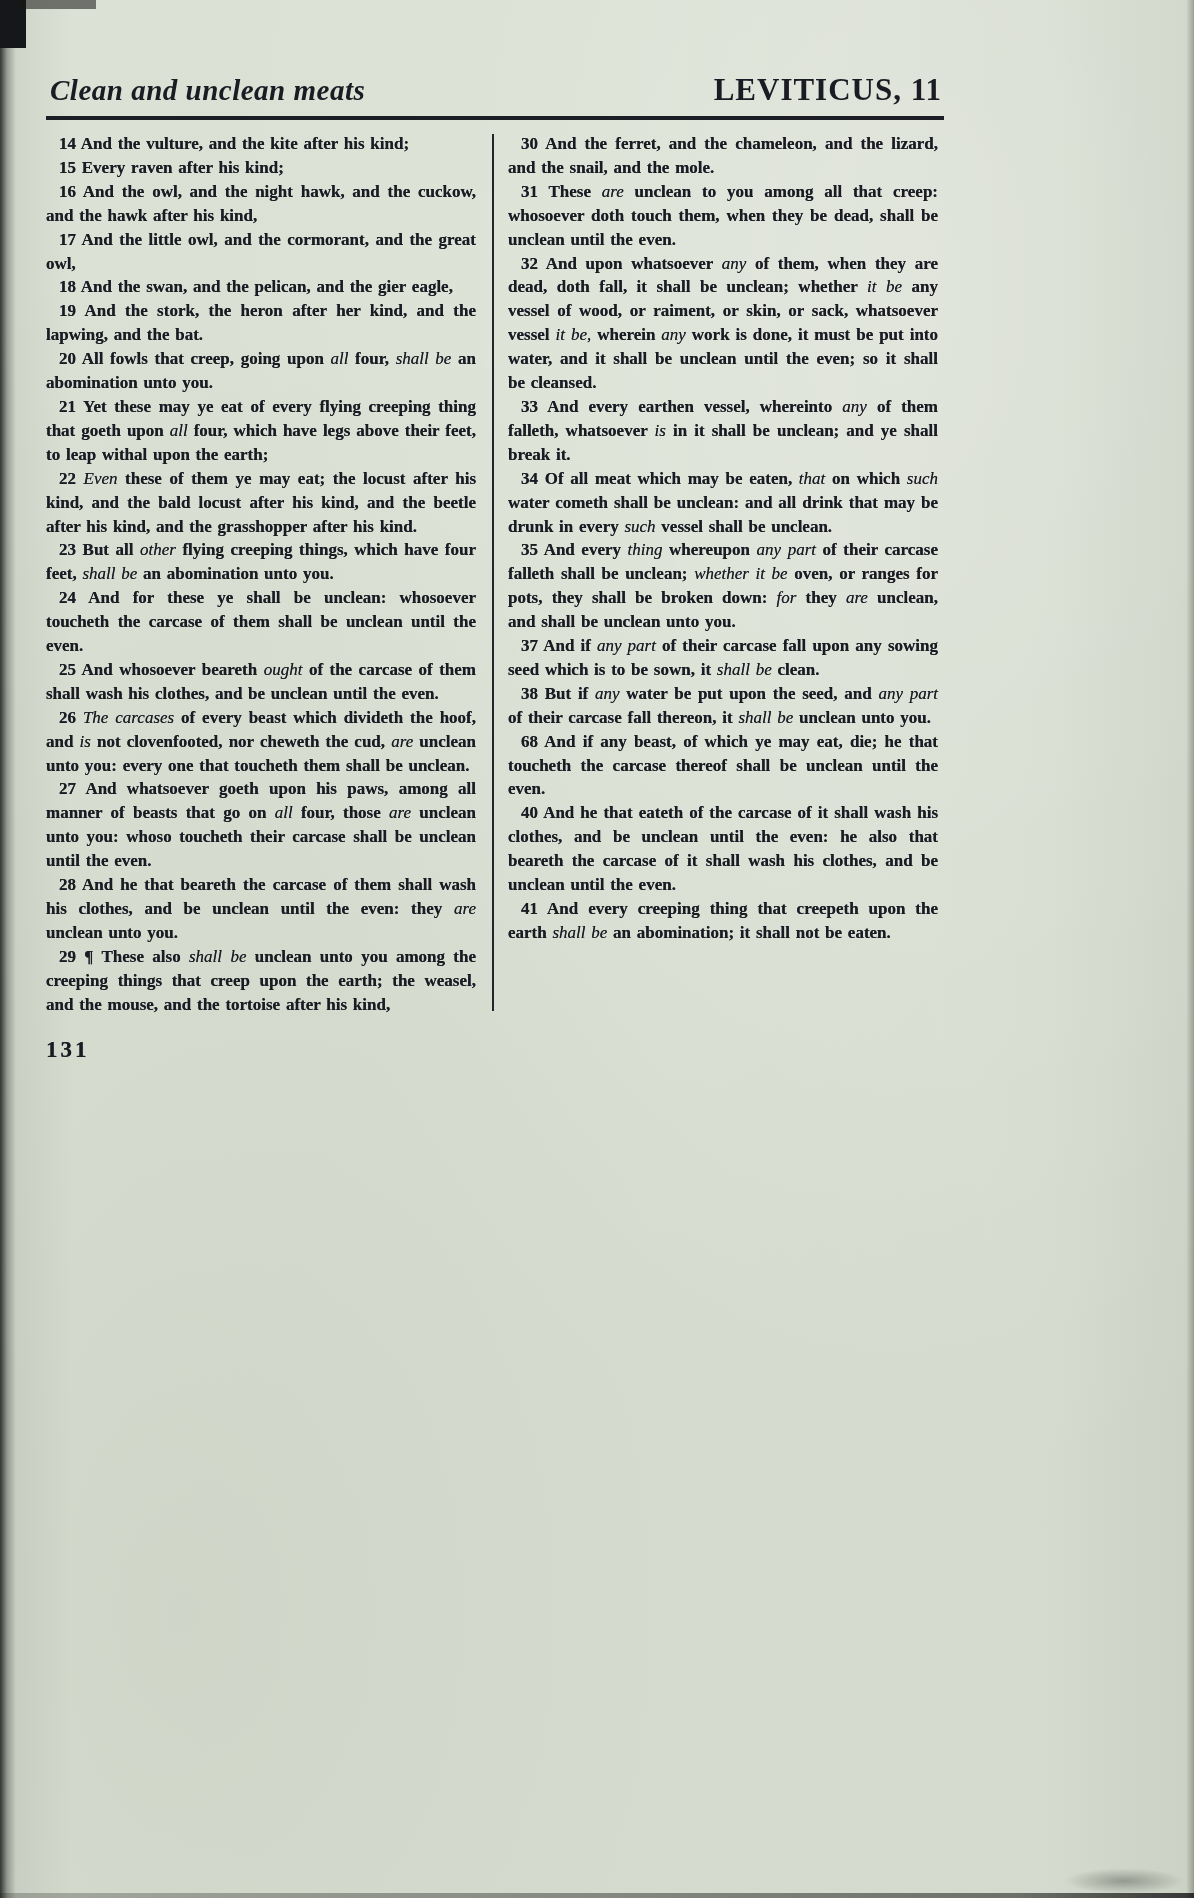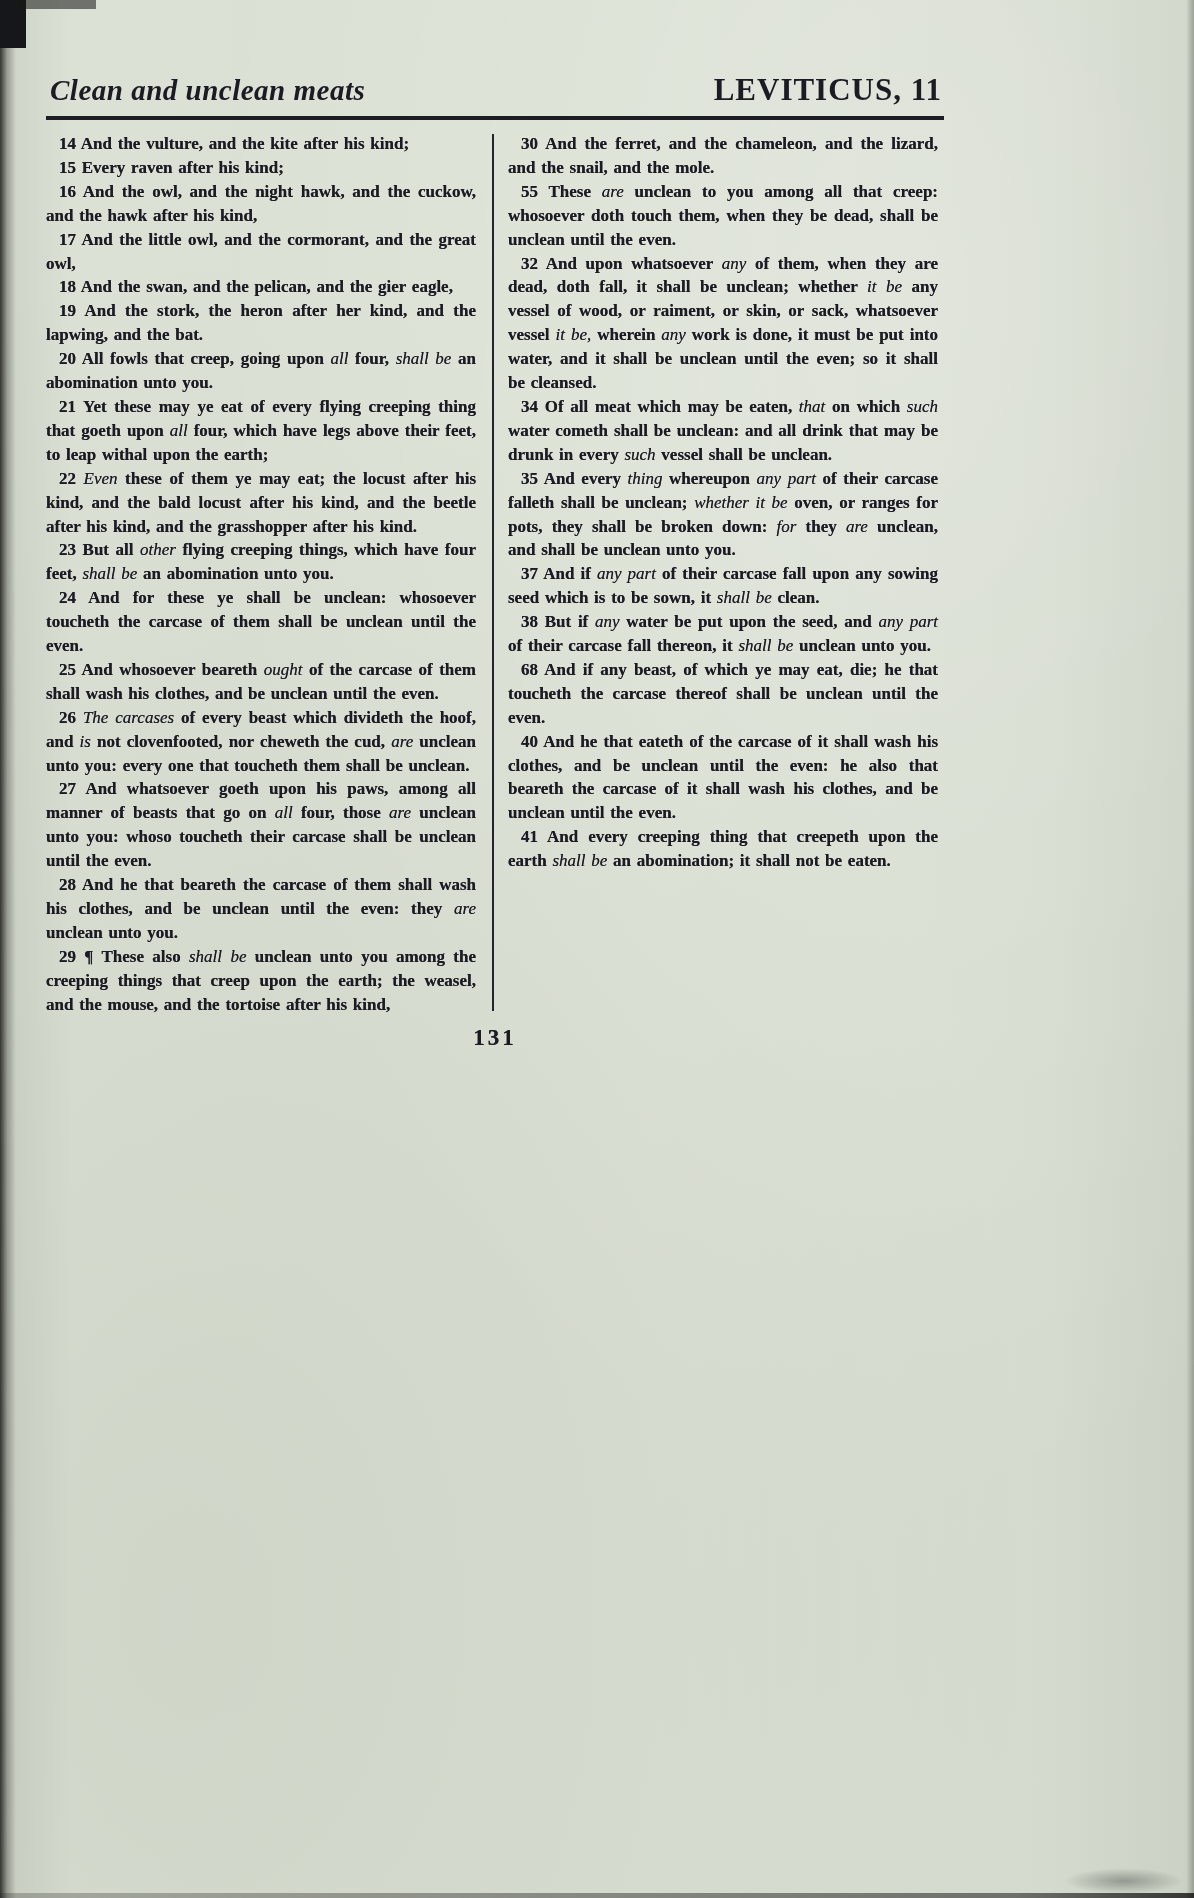--- a/index.html
+++ b/index.html
@@ -41,21 +41,21 @@
   .verse{
     margin:0;text-indent:13px;text-align:justify;
     font-size:17px;line-height:23.9px;font-weight:700;
     word-spacing:1.5px;
     text-shadow:0 0 0.5px rgba(20,20,35,0.75);
   }
   .verse em{font-style:italic;font-weight:400;}
   .vnum{font-weight:700;}
 
   .page-number{
-    width:898px;text-align:center;margin-top:8px;
+    width:898px;margin-top:20px;
     font-weight:700;font-size:23px;letter-spacing:3px;
     text-shadow:0 0 0.5px rgba(20,20,35,0.75);
   }
 </style>
 </head>
 <body>
 
 <div class="page">
   <div class="binding"></div>
   <div class="corner-mark"></div>
@@ -83,22 +83,23 @@
           <p class="verse"><span class="vnum">24 </span><span>And for these ye shall be unclean: whosoever toucheth the carcase of them shall be unclean until the even.</span></p>
           <p class="verse"><span class="vnum">25 </span><span>And whosoever beareth </span><em>ought</em><span> of the carcase of them shall wash his clothes, and be unclean until the even.</span></p>
           <p class="verse"><span class="vnum">26 </span><em>The carcases</em><span> of every beast which divideth the hoof, and </span><em>is</em><span> not clovenfooted, nor cheweth the cud, </span><em>are</em><span> unclean unto you: every one that toucheth them shall be unclean.</span></p>
           <p class="verse"><span class="vnum">27 </span><span>And whatsoever goeth upon his paws, among all manner of beasts that go on </span><em>all</em><span> four, those </span><em>are</em><span> unclean unto you: whoso toucheth their carcase shall be unclean until the even.</span></p>
           <p class="verse"><span class="vnum">28 </span><span>And he that beareth the carcase of them shall wash his clothes, and be unclean until the even: they </span><em>are</em><span> unclean unto you.</span></p>
           <p class="verse"><span class="vnum">29 ¶ </span><span>These also </span><em>shall be</em><span> unclean unto you among the creeping things that creep upon the earth; the weasel, and the mouse, and the tortoise after his kind,</span></p>
         </div>
       <div class="col-rule"></div>
       <div class="col" id="col-right">
           <p class="verse"><span class="vnum">30 </span><span>And the ferret, and the chameleon, and the lizard, and the snail, and the mole.</span></p>
-          <p class="verse"><span class="vnum">55 </span><span>These </span><em>are</em><span> unclean to you among all that creep: whosoever doth touch them, when they be dead, shall be unclean until the even.</span></p>
+          <p class="verse"><span class="vnum">31 </span><span>These </span><em>are</em><span> unclean to you among all that creep: whosoever doth touch them, when they be dead, shall be unclean until the even.</span></p>
           <p class="verse"><span class="vnum">32 </span><span>And upon whatsoever </span><em>any</em><span> of them, when they are dead, doth fall, it shall be unclean; whether </span><em>it be</em><span> any vessel of wood, or raiment, or skin, or sack, whatsoever vessel </span><em>it be,</em><span> wherein </span><em>any</em><span> work is done, it must be put into water, and it shall be unclean until the even; so it shall be cleansed.</span></p>
+          <p class="verse"><span class="vnum">33 </span><span>And every earthen vessel, whereinto </span><em>any</em><span> of them falleth, whatsoever </span><em>is</em><span> in it shall be unclean; and ye shall break it.</span></p>
           <p class="verse"><span class="vnum">34 </span><span>Of all meat which may be eaten, </span><em>that</em><span> on which </span><em>such</em><span> water cometh shall be unclean: and all drink that may be drunk in every </span><em>such</em><span> vessel shall be unclean.</span></p>
           <p class="verse"><span class="vnum">35 </span><span>And every </span><em>thing</em><span> whereupon </span><em>any part</em><span> of their carcase falleth shall be unclean; </span><em>whether it be</em><span> oven, or ranges for pots, they shall be broken down: </span><em>for</em><span> they </span><em>are</em><span> unclean, and shall be unclean unto you.</span></p>
           <p class="verse"><span class="vnum">37 </span><span>And if </span><em>any part</em><span> of their carcase fall upon any sowing seed which is to be sown, it </span><em>shall be</em><span> clean.</span></p>
           <p class="verse"><span class="vnum">38 </span><span>But if </span><em>any</em><span> water be put upon the seed, and </span><em>any part</em><span> of their carcase fall thereon, it </span><em>shall be</em><span> unclean unto you.</span></p>
           <p class="verse"><span class="vnum">68 </span><span>And if any beast, of which ye may eat, die; he that toucheth the carcase thereof shall be unclean until the even.</span></p>
           <p class="verse"><span class="vnum">40 </span><span>And he that eateth of the carcase of it shall wash his clothes, and be unclean until the even: he also that beareth the carcase of it shall wash his clothes, and be unclean until the even.</span></p>
           <p class="verse"><span class="vnum">41 </span><span>And every creeping thing that creepeth upon the earth </span><em>shall be</em><span> an abomination; it shall not be eaten.</span></p>
         </div>
     </div>
 

